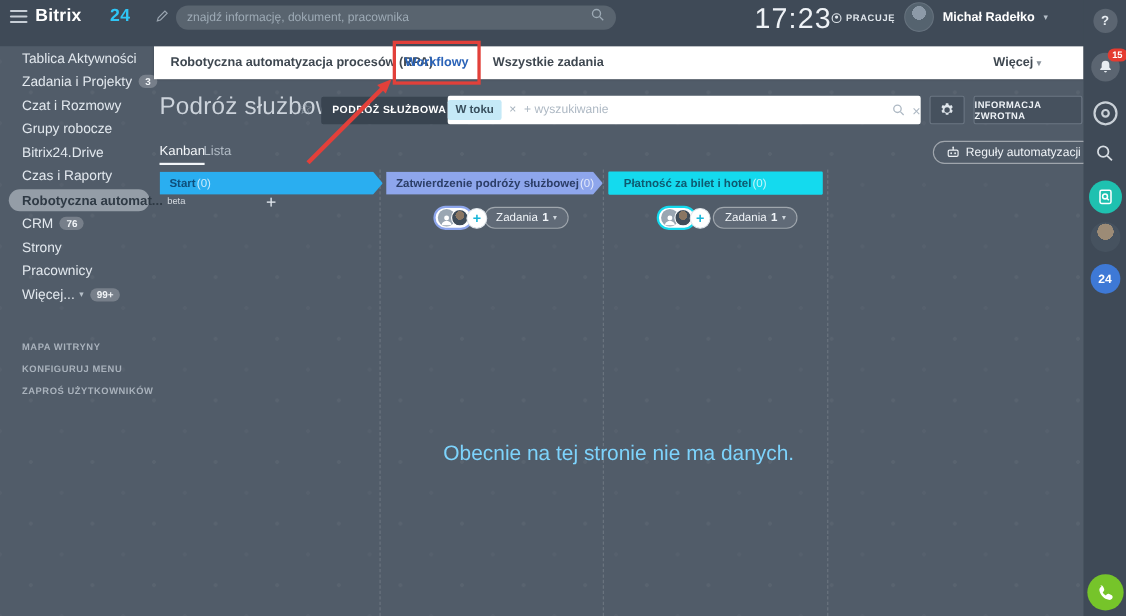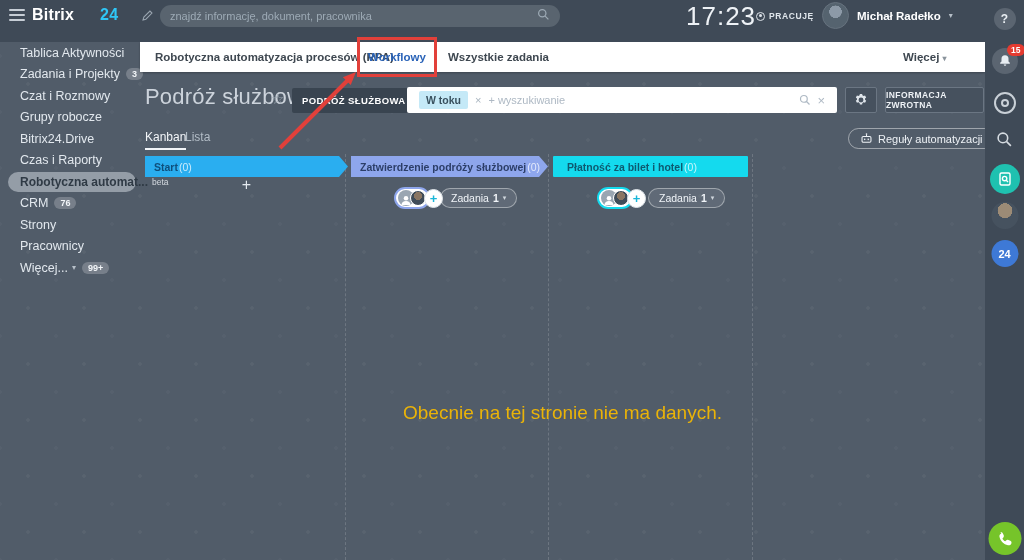--- a/index.html
+++ b/index.html
@@ -65,21 +65,21 @@
   .wtab { position:absolute; top:0; height:30px; line-height:30px; font-size:11.5px; font-weight:bold; color:#3e4750; cursor:pointer; white-space:nowrap;}
   .wtab.blue { color:#2a63b8; }
   .wtab .caret { color:#8a939c; }
   .redbox { position:absolute; left:357px; top:37px; width:80px; height:40px; border:3px solid #e2403a; z-index:10; pointer-events:none;}
   .redarrow { position:absolute; left:262px; top:58px; z-index:10; pointer-events:none;}
 
   
   .ptitle { position:absolute; left:145px; top:84px; font-size:22px; color:#ccd3db; letter-spacing:.2px;}
   .pstar { position:absolute; left:271px; top:90px; font-size:15px; color:#9aa5b0; cursor:pointer;}
   .selbtn { position:absolute; left:292px; top:88px; height:25px; background:#394450; border-radius:2px; color:#fff; font-size:9.5px; font-weight:bold; letter-spacing:.4px; display:flex; align-items:center; gap:7px; padding:0 10px; cursor:pointer;}
-  .filterbar { position:absolute; left:407px; top:87px; width:430px; height:26px; background:#fff; border-radius:2px; display:flex; align-items:center; padding:0 12px; }
+  .filterbar { position:absolute; left:407px; top:87px; width:430px; height:26px; background:#fff; border-radius:2px; display:flex; align-items:center; padding:0 0; }
   .chip { background:#c5e9f7; color:#39505e; font-size:10.5px; font-weight:bold; padding:3px 7px; border-radius:2px; cursor:pointer;}
   .chipx { color:#a8b4bf; font-size:11px; margin:0 7px 0 7px; cursor:pointer;}
   .filterbar input { flex:1; border:0; outline:0; font-size:11px; color:#6a7682; font-family:"Liberation Sans",sans-serif;}
   .filterbar input::placeholder { color:#aeb9c4; }
   .fmag, .fx { color:#aeb9c4; margin-left:6px; cursor:pointer; display:flex;}
   .fx { font-size:13px; }
   .gearbtn { position:absolute; left:845px; top:87px; width:32px; height:26px; background:#46515e; border:1px solid #6b7683; border-radius:2px; display:flex; align-items:center; justify-content:center; cursor:pointer;}
   .fbbtn { position:absolute; left:885px; top:87px; width:99px; height:26px; background:#46515e; border:1px solid #6b7683; border-radius:2px; color:#eef2f6; font-size:8.5px; font-weight:bold; letter-spacing:.4px; display:flex; align-items:center; justify-content:center; cursor:pointer;}
 
   
@@ -102,21 +102,21 @@
   .agpill.c2 { border:2px solid #8ea6ec; } .agpill.c3 { border:2px solid #14daee; }
   .av { width:16px; height:16px; border-radius:50%; overflow:hidden; flex:none;}
   .av.sil { background:#9aa6b2; display:flex; align-items:flex-end; justify-content:center;}
   .av.ph { background:radial-gradient(circle at 50% 35%, #8a7663 0 34%, #3f4c59 35% 100%); margin-left:-4px; border:1px solid #fff;}
   .agplus { width:19px; height:19px; border-radius:50%; background:#fff; color:#18b6d8; font-size:13px; font-weight:bold; display:flex; align-items:center; justify-content:center; margin-left:-6px; border:1px solid #dfe5ea; cursor:pointer; z-index:1;}
   .zpill { position:absolute; top:188px; height:20px; border:1px solid rgba(255,255,255,.4); background:rgba(150,160,170,.22); border-radius:10px; display:flex; align-items:center; gap:4px; padding:0 10px; font-size:10.5px; color:#f0f4f8; cursor:pointer;}
   .zp2 { left:440px; } .zp3 { left:648px; }
   .zpill b { font-size:10.5px; }
   .zpill .caret { font-size:7px; color:#cfd6dd;}
 
-  .emptymsg { position:absolute; left:140px; width:845px; top:402px; text-align:center; font-size:19px; color:#eab308;}
+  .emptymsg { position:absolute; left:140px; width:845px; top:402px; text-align:center; font-size:19px; color:#7dd3fc;}
 </style>
 </head>
 <body>
 
 <div class="topbar">
   <div class="hamburger">
       <span></span>
       <span></span>
       <span></span>
     </div>
@@ -220,20 +220,25 @@
       <span>Strony</span>
     </div>
   <div class="sitem">
       <span>Pracownicy</span>
     </div>
   <div class="sitem">
       <span>Więcej...</span>
       <span class="caret" style="margin-left:4px">▾</span>
       <span class="sbadge">99+</span>
     </div>
+  <div class="sfoot">
+    <div>MAPA WITRYNY</div>
+    <div>KONFIGURUJ MENU</div>
+    <div>ZAPROŚ UŻYTKOWNIKÓW</div>
+  </div>
 </div>
 
 <div class="tabbar">
   <div class="wtab" style="left:15px">Robotyczna automatyzacja procesów (RPA)</div>
   <div class="wtab blue" style="left:228px">Workflowy</div>
   <div class="wtab" style="left:308px">Wszystkie zadania</div>
   <div class="wtab" style="left:763px"><span>Więcej</span> <span class="caret">▾</span></div>
 </div>
 
 <div class="redbox"></div>

